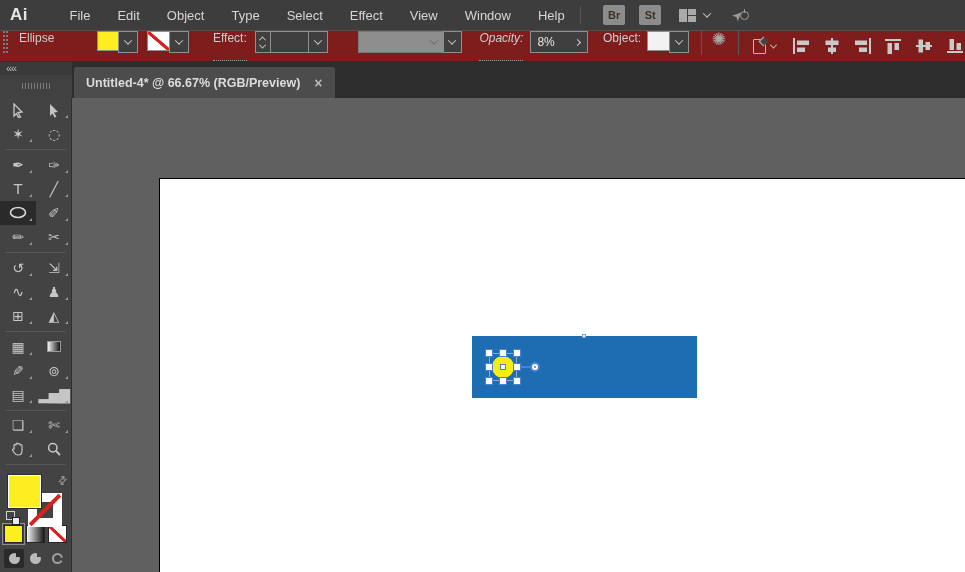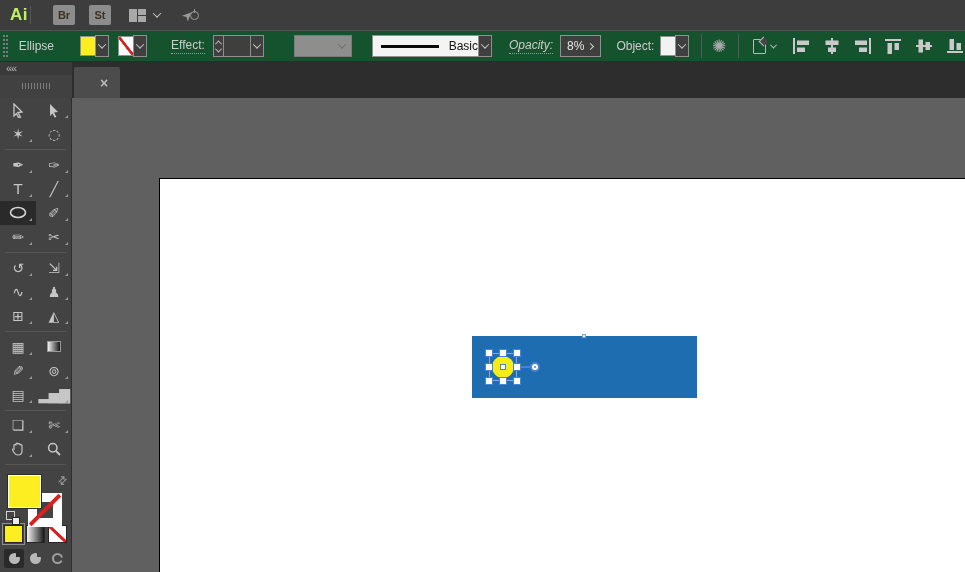--- a/index.html
+++ b/index.html
@@ -2,40 +2,40 @@
 <html><head>
 <meta charset="utf-8">
 <style>
   * { margin:0; padding:0; box-sizing:border-box; }
   html,body { width:965px; height:572px; overflow:hidden; }
   body { font-family:"Liberation Sans", sans-serif; background:#3d3d3d; position:relative; }
   .g { font-family:"DejaVu Sans", sans-serif; }
 
   
   .menubar { height:30px; background:#3d3d3d; display:flex; align-items:center; position:relative; }
-  .ai-logo { color:#bef264; font-weight:bold; font-size:17px; margin-left:10px; letter-spacing:0.5px; }
+  .ai-logo { color:#e5e5e5; font-weight:bold; font-size:17px; margin-left:10px; letter-spacing:0.5px; }
   .menus { display:flex; margin-left:28px; }
   .menu-item { color:#d6d6d6; font-size:13px; padding:0 13.5px; cursor:default; }
   .mb-divider { width:1px; height:18px; background:#565656; margin:0 8px 0 2px; }
   .sq-btn { width:22px; height:20px; background:#8c8c8c; color:#3a3228; font-size:11px; font-weight:bold;
             display:flex; align-items:center; justify-content:center; border-radius:2px; margin-left:14px; }
   .ws-icon { display:flex; align-items:center; margin-left:18px; }
   .ws-grid { width:17px; height:13px; display:grid; grid-template-columns:8px 8px; grid-template-rows:6px 6px; gap:1px; }
   .ws-grid span { background:#a9a9a9; }
   .ws-grid .tall { grid-row:1/3; }
   .chev { display:inline-block; width:6px; height:6px; border-right:1.6px solid #c9c9c9; border-bottom:1.6px solid #c9c9c9; transform:rotate(45deg) translate(-1px,-1px); }
   .ws-icon .chev { margin-left:8px; }
   .gpu { margin-left:22px; display:flex; align-items:center; }
   .gpu-rocket { color:#999; font-size:13px; display:inline-block; transform:rotate(-45deg); }
   .gpu-power { width:9px; height:9px; border:1.6px solid #9a9a9a; border-radius:50%; margin-left:-3px; position:relative; }
   .gpu-power::after { content:""; position:absolute; left:2.6px; top:-3px; width:1.6px; height:4px; background:#9a9a9a; }
 
   
-  .controlbar { height:32px; background:#14532d; border-top:1px solid #515151; border-bottom:1px solid #2c2c2c;
-                display:flex; align-items:center; position:relative; }
+  .controlbar { height:32px; background:#7f1d1d; border-top:1px solid #515151; border-bottom:1px solid #2c2c2c;
+                display:flex; position:relative; }
   .cb-grip { width:5px; height:22px; border-left:2px dotted #7b7b7b; border-right:2px dotted #7b7b7b; margin-left:3px; }
   .cb-label { color:#cdcdcd; font-size:12px; }
   .lbl-ellipse { margin-left:11px; width:52px; }
   .dotted-u { border-bottom:1px dotted #9a9a9a; padding-bottom:1px; }
   .swatch { width:23px; height:20px; border:1px solid #8f8f8f; }
   .sw-fill { background:#fcee21; margin-left:26px; }
   .sw-none { background:linear-gradient(to top right,#fff 43%,#dc2020 45%,#dc2020 55%,#fff 57%); }
   .dd { width:20px; height:22px; background:#3f3f3f; border:1px solid #8f8f8f; display:flex; align-items:center; justify-content:center; margin-left:-1px; }
   .stroke-swatch-wrap { margin-left:9px; }
   .lbl-stroke { margin-left:24px; }
@@ -132,20 +132,31 @@
   .center-pt { position:absolute; left:428px; top:266px; width:6px; height:6px; background:#fff; border:1px solid #4a82d9; }
   .pie-line { position:absolute; left:449px; top:268px; width:11px; height:2px; background:#4a82d9; }
   .pie-widget { position:absolute; left:458px; top:264px; width:10px; height:10px; border-radius:50%; background:#fff; border:2px solid #4a82d9; }
   .pie-widget::after { content:""; position:absolute; left:2px; top:2px; width:2px; height:2px; background:#4a82d9; border-radius:50%; }
 </style>
 </head>
 <body>
 
 <div class="menubar">
   <span class="ai-logo">Ai</span>
+  <div class="menus">
+    <span class="menu-item">File</span>
+    <span class="menu-item">Edit</span>
+    <span class="menu-item">Object</span>
+    <span class="menu-item">Type</span>
+    <span class="menu-item">Select</span>
+    <span class="menu-item">Effect</span>
+    <span class="menu-item">View</span>
+    <span class="menu-item">Window</span>
+    <span class="menu-item">Help</span>
+  </div>
   <div class="mb-divider"></div>
   <div class="sq-btn">Br</div>
   <div class="sq-btn">St</div>
   <div class="ws-icon">
     <span class="ws-grid">
         <span class="tall"></span>
         <span></span>
         <span></span>
       </span>
     <span class="chev"></span>
@@ -177,24 +188,20 @@
   </div>
   <div class="field stroke-w"></div>
   <div class="dd">
       <span class="chev"></span>
     </div>
 
   <div class="dis-dd">
       <span class="chev"></span>
     </div>
 
-  <div class="basic-field">
-    <span class="basic-line"></span>
-    <span class="basic-text">Basic</span>
-  </div>
   <div class="dd">
       <span class="chev"></span>
     </div>
 
   <span class="cb-label lbl-op dotted-u">Opacity:</span>
   <div class="field op-field">
     <span>8%</span>
     <span class="chev-r"></span>
   </div>
 
@@ -248,20 +255,21 @@
 </div>
 
 <div class="tabbar">
   <div class="dock-head">
     <span class="dock-collapse">««</span>
     <div class="dock-griprow">
       <div class="dock-grip"></div>
     </div>
   </div>
   <div class="doc-tab">
+    <span class="tab-title">Untitled-4* @ 66.67% (RGB/Preview)</span>
     <span class="tab-close">×</span>
   </div>
 </div>
 
 <div class="main">
 
   <div class="toolbar">
     <div class="tools">
       <div class="tool nofly">
         <svg width="12" height="15" viewBox="0 0 12 15">

